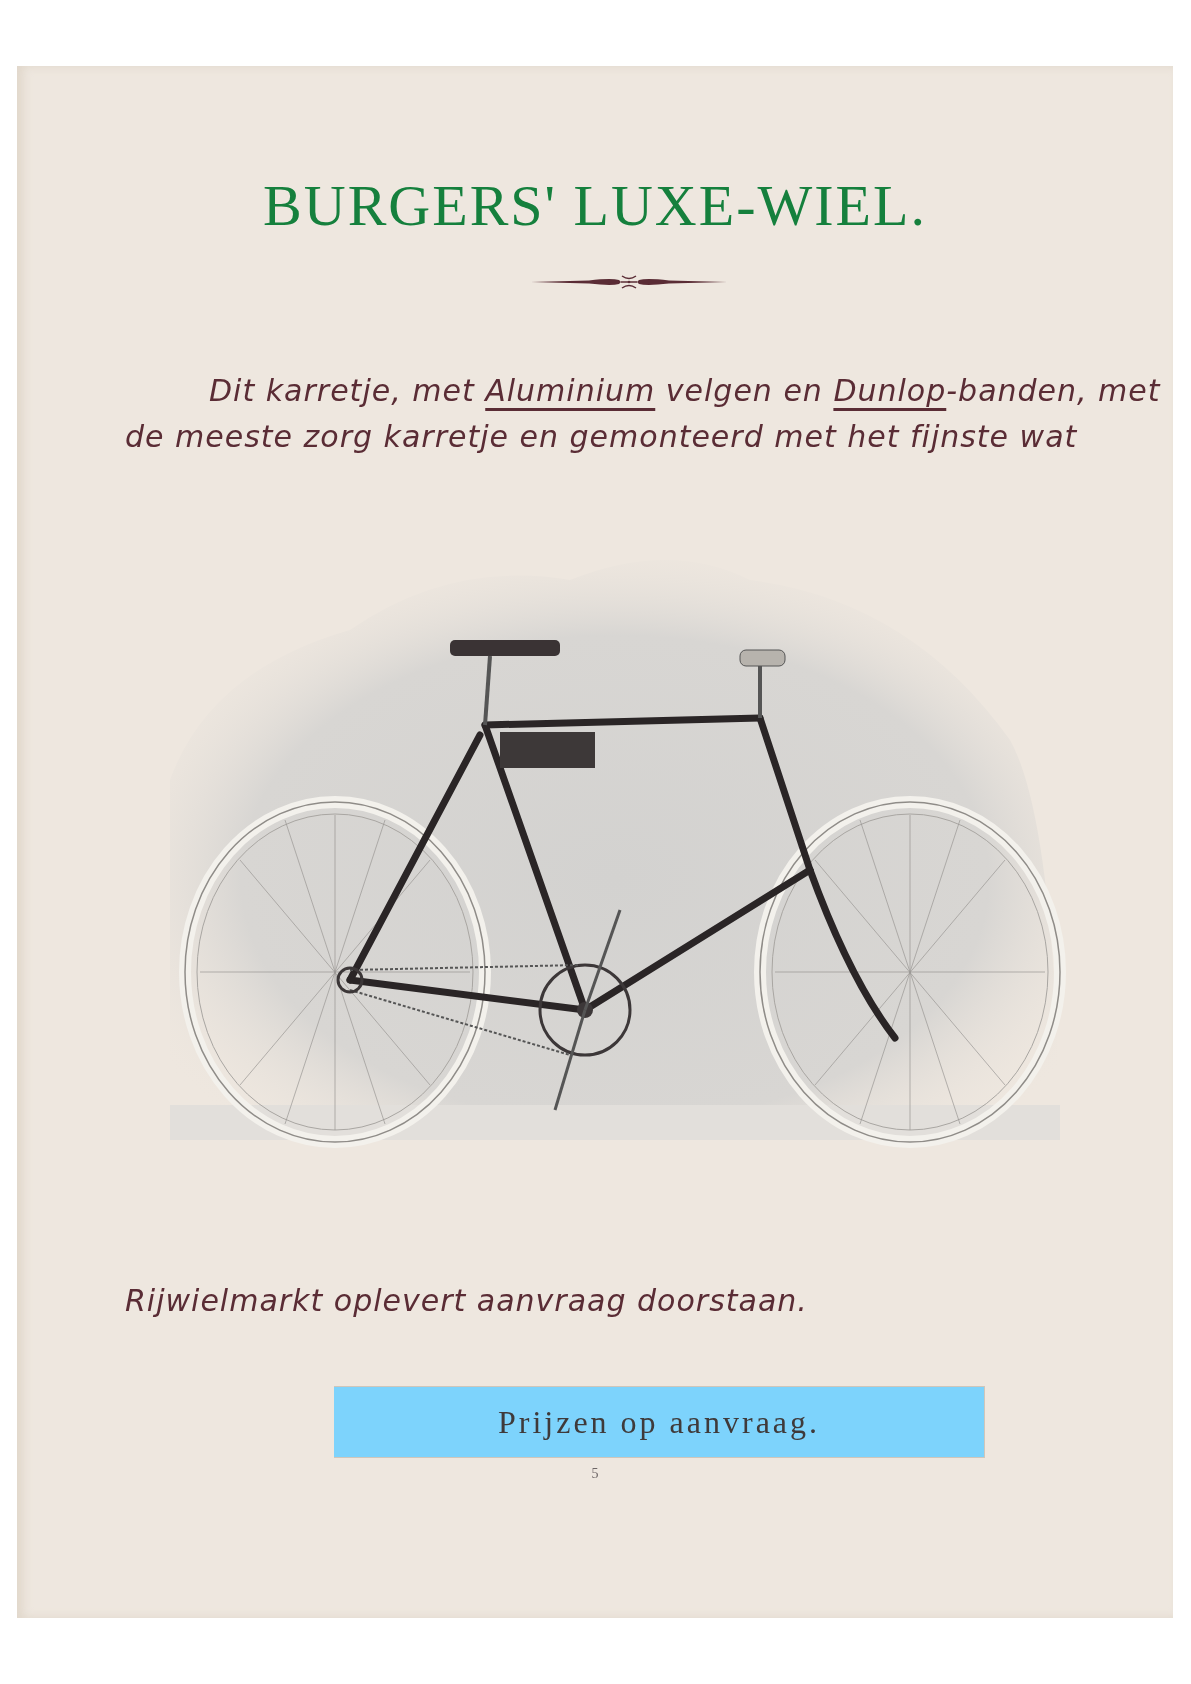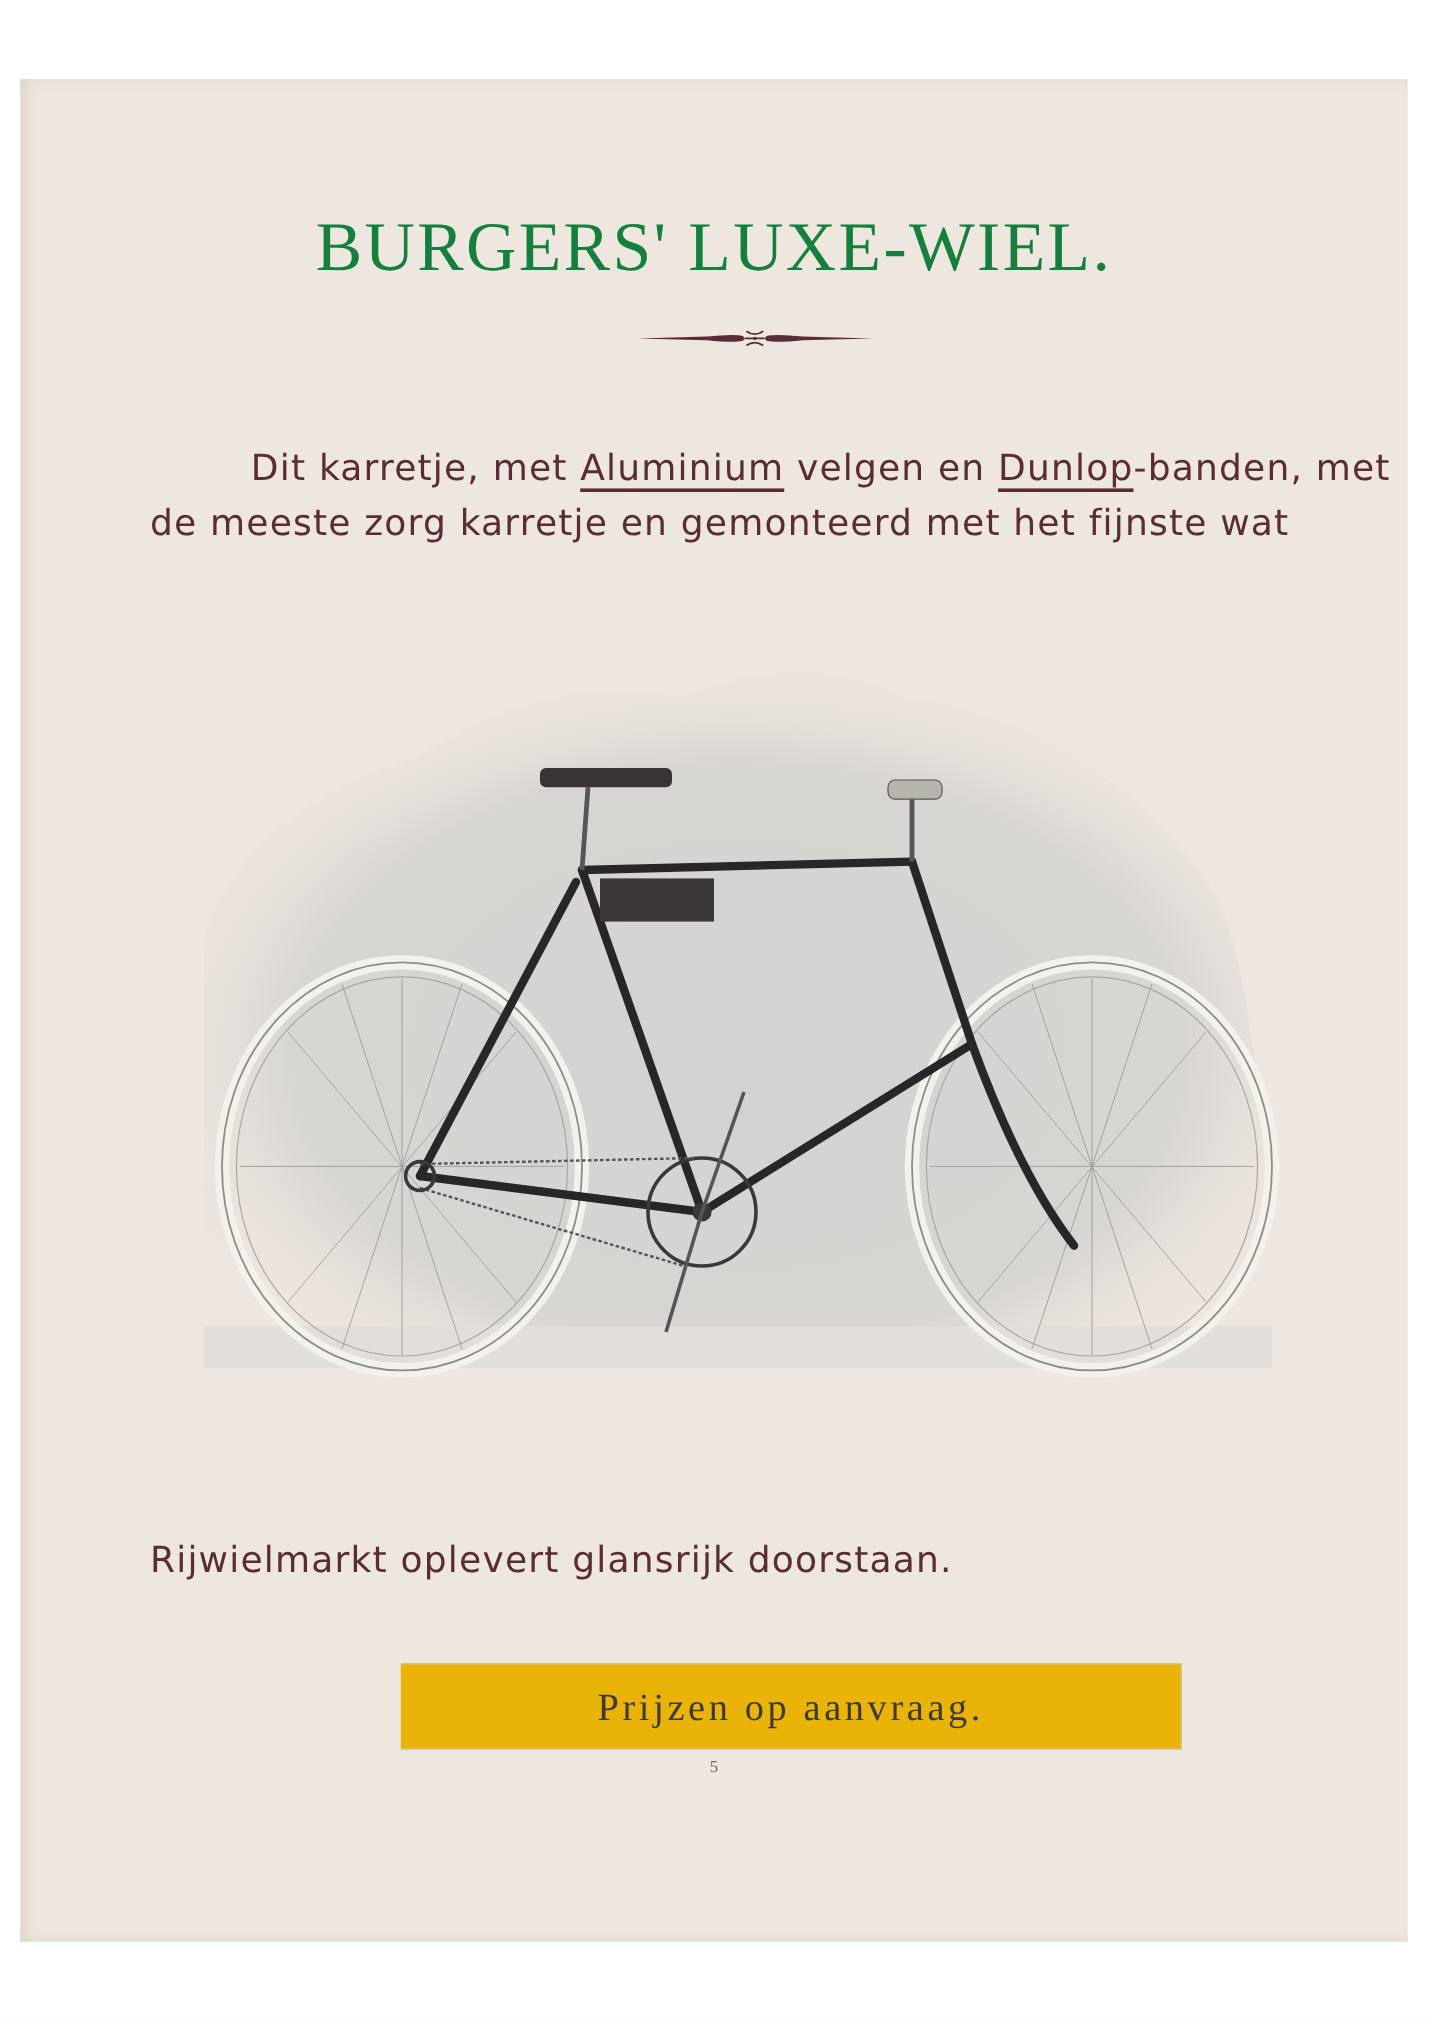--- a/index.html
+++ b/index.html
@@ -13,33 +13,33 @@
     box-shadow: inset 6px 0 10px rgba(200,185,165,0.35);
   }
   .title {
     position: absolute; left: 0; width: 100%; top: 106px; text-align: center;
     font-family: "Liberation Serif", serif; font-size: 58px; letter-spacing: 2px;
     color: #15803d; font-weight: normal;
   }
   .ornament { position: absolute; left: 512px; top: 208px; width: 200px; height: 16px; }
   .para {
     position: absolute; left: 108px; width: 1050px;
-    font-family: "DejaVu Sans", sans-serif; font-size: 30px;
+    font-family: "DejaVu Sans", sans-serif; font-style: italic; font-size: 30px;
     color: #5a2c35; line-height: 46px; letter-spacing: 1px;
   }
   .para .line { white-space: nowrap; display: block; }
   .para u { text-decoration: underline; text-decoration-thickness: 3px; text-underline-offset: 7px; }
   .p1 { top: 302px; }
   .p2 { top: 1212px; }
   .l1 { padding-left: 84px; }
   .bike-wrap { position: absolute; left: 133px; top: 454px; width: 920px; height: 640px; }
   .price-box {
     position: absolute; left: 317px; top: 1320px; width: 650px; height: 70px;
     border-top: 1px solid #cfc6ba; border-bottom: 1px solid #cfc6ba; border-right: 1px solid #cfc6ba;
-    background: #eab308;
+    background: #7dd3fc;
     display: flex; align-items: center; justify-content: center;
   }
   .price-text {
     font-family: "Liberation Serif", serif; font-size: 32px; color: #3f3a3a; letter-spacing: 3px;
   }
   .page-num {
     position: absolute; left: 0; width: 100%; top: 1400px; text-align: center;
     font-family: "Liberation Serif", serif; font-size: 14px; color: #6d6666;
   }
 </style>
@@ -119,21 +119,21 @@
       <rect x="300" y="120" width="110" height="16" rx="5" fill="#3a3334"></rect>
       <line x1="340" y1="136" x2="335" y2="205" stroke="#555" stroke-width="4"></line>
       <rect x="590" y="130" width="45" height="16" rx="6" fill="#b7b3ad" stroke="#555"></rect>
       <line x1="610" y1="146" x2="610" y2="198" stroke="#555" stroke-width="4"></line>
 
       <rect x="350" y="212" width="95" height="36" fill="#3d3838"></rect>
     </svg>
   </div>
 
   <div class="para p2">
-    <span class="line">Rijwielmarkt oplevert glansrijk doorstaan.</span>
+    <span class="line">Rijwielmarkt oplevert aanvraag doorstaan.</span>
   </div>
 
   <div class="price-box">
     <span class="price-text">Prijzen op aanvraag.</span>
   </div>
 
   <div class="page-num">5</div>
 </div>
 
 </body></html>

